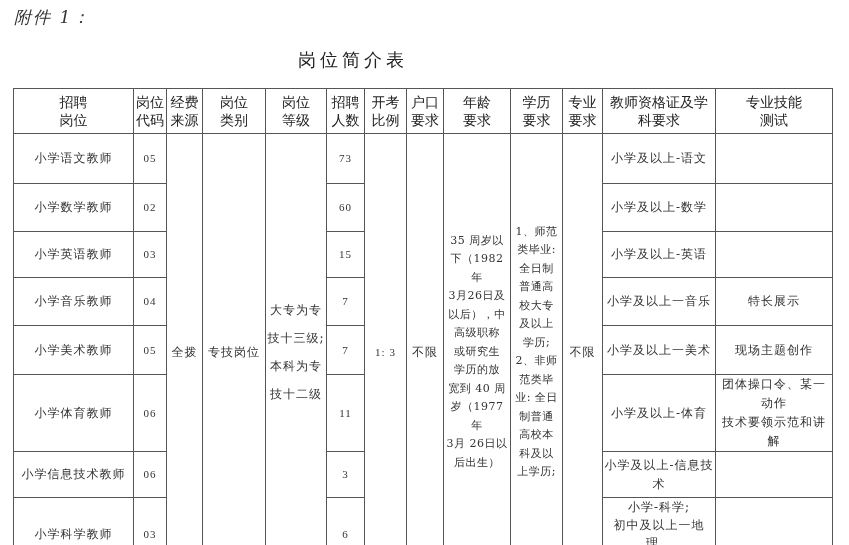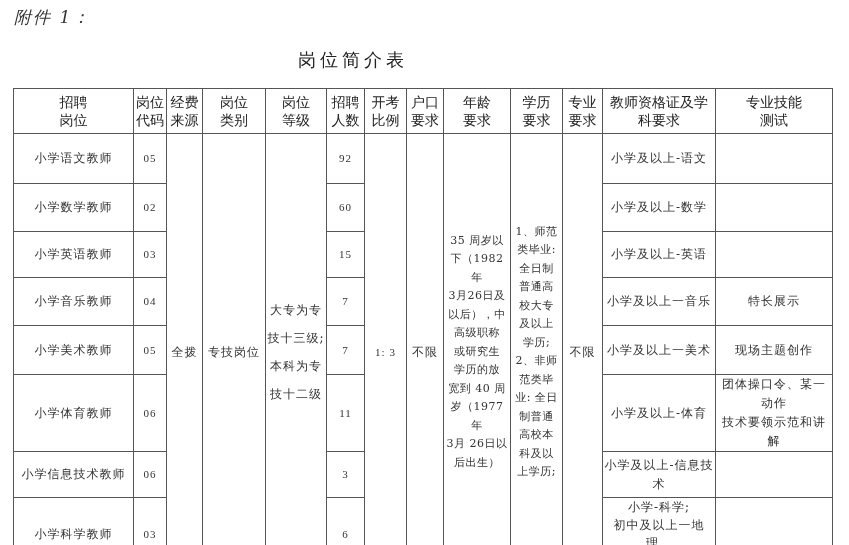--- a/index.html
+++ b/index.html
@@ -82,21 +82,21 @@
   <tbody>
     <tr style="height:50px">
       <td>小学语文教师</td>
       <td class="num">05</td>
       <td rowspan="8">全拨</td>
       <td rowspan="8">专技岗位</td>
       <td rowspan="8" class="pre" style="line-height:28px">大专为专
 技十三级;
 本科为专
 技十二级</td>
-      <td class="num">92</td>
+      <td class="num">73</td>
       <td rowspan="8" class="num">1: 3</td>
       <td rowspan="8">不限</td>
       <td rowspan="8" class="pre tall">35 周岁以
 下（1982 年
 3月26日及
 以后），中
 高级职称
 或研究生
 学历的放
 宽到 40 周

